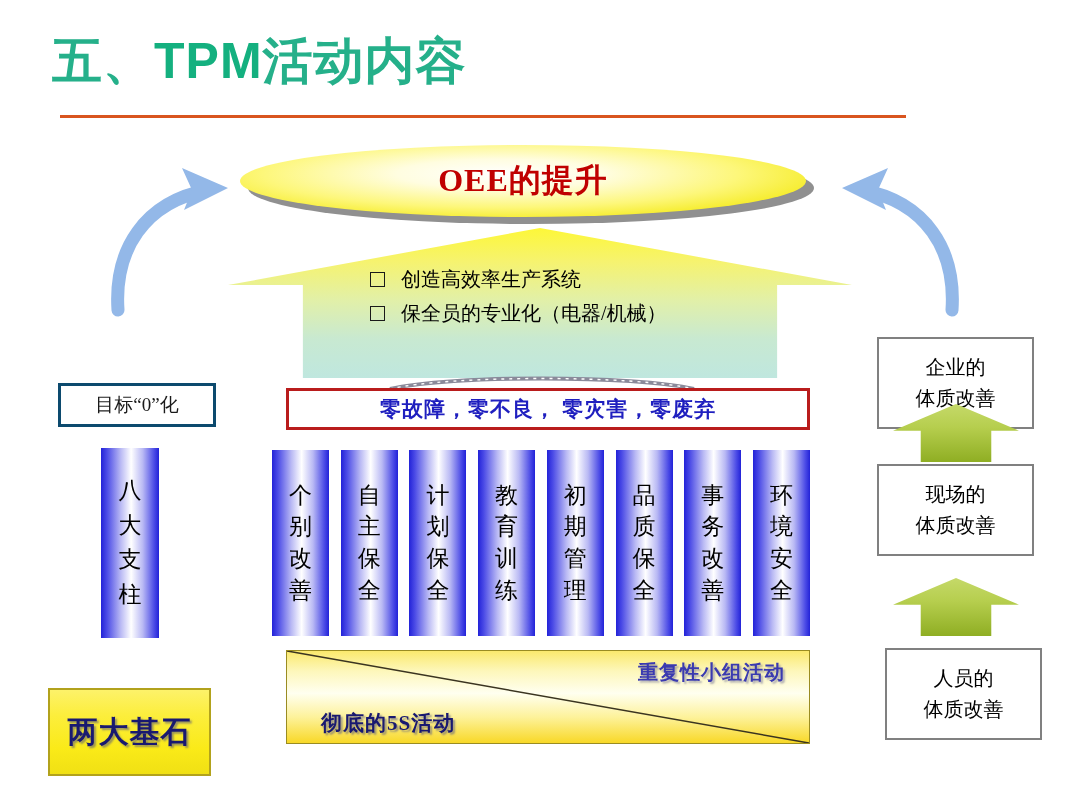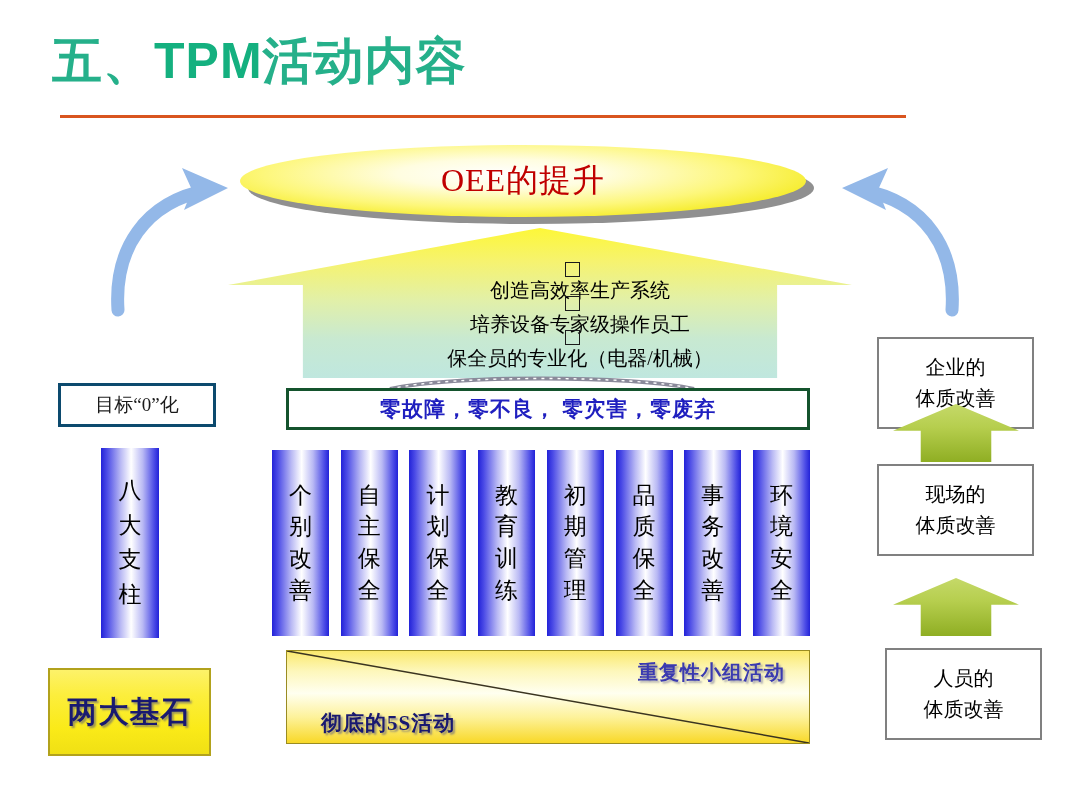--- a/index.html
+++ b/index.html
@@ -49,21 +49,21 @@
   }
   .oee {
     position: absolute;
     left: 240px; top: 145px;
     width: 566px; height: 72px;
     border-radius: 50%;
     background: radial-gradient(ellipse at 46% 40%, #ffffff 0%, #fffde0 24%, #fdf77a 55%, #f4ea1b 80%, #ece117 100%);
     display: flex; align-items: center; justify-content: center;
   }
   .oee-text {
-    font-size: 32px; font-weight: normal;
+    font-size: 32px; font-weight: bold;
     color: #c00000;
     letter-spacing: 1px;
     font-family: "Liberation Serif", "DejaVu Serif", serif;
   }
 
   
   .house {
     position: absolute;
     left: 228px; top: 228px;
     width: 624px; height: 150px;
@@ -75,21 +75,20 @@
     position: absolute;
     left: 370px; top: 262px;
     width: 420px;
   }
   .goal-row {
     display: flex; align-items: center;
     height: 34px;
     font-size: 20px;
     color: #000000;
     white-space: nowrap;
-    flex-direction: column;
   }
   .goal-box {
     display: inline-block;
     width: 15px; height: 15px;
     border: 1.6px solid #1a1a1a;
     margin-right: 16px;
     flex: 0 0 auto;
   }
 
   
@@ -100,21 +99,21 @@
     overflow: hidden;
   }
   .arch svg { display: block; }
 
   
   .zero-banner {
     position: absolute;
     left: 286px; top: 388px;
     width: 524px; height: 42px;
     background: #ffffff;
-    border: 3px solid #14532d;
+    border: 3px solid #b91c1c;
     display: flex; align-items: center; justify-content: center;
   }
   .zero-text {
     font-size: 21px; font-weight: bold;
     color: #1f1fbf;
     letter-spacing: 1px;
     white-space: nowrap;
   }
 
   
@@ -155,21 +154,21 @@
     left: 101px; top: 448px;
     width: 58px; height: 190px;
     background: linear-gradient(to right, #2222d8 0%, #4a4ae6 10%, #b9b9f4 34%, #ffffff 52%, #b9b9f4 72%, #4a4ae6 92%, #2222d8 100%);
     display: flex; flex-direction: column;
     align-items: center; justify-content: center;
   }
   .eight-pillar .pillar-ch { font-size: 23px; line-height: 1.5; }
 
   .two-stones {
     position: absolute;
-    left: 48px; top: 668px;
+    left: 48px; top: 688px;
     width: 163px; height: 88px;
     background: linear-gradient(to bottom, #fdf26a 0%, #fcee3c 30%, #faea18 70%, #f0e014 100%);
     border: 2px solid #b2a21c;
     display: flex; align-items: center; justify-content: center;
   }
   .two-stones-text {
     font-size: 30px; font-weight: bold;
     color: #191970;
     text-shadow: 2px 2px 2px rgba(90,90,120,.6);
     letter-spacing: 1px;
@@ -264,24 +263,20 @@
   </div>
 
   <div class="house"></div>
   <div class="goals">
     <div class="goal-row">
       <span class="goal-box"></span>
       <span>创造高效率生产系统</span>
     </div>
     <div class="goal-row">
       <span class="goal-box"></span>
-      <span>培养设备专家级操作员工</span>
-    </div>
-    <div class="goal-row">
-      <span class="goal-box"></span>
       <span>保全员的专业化（电器/机械）</span>
     </div>
   </div>
 
   <div class="arch">
     <svg width="308" height="16" viewBox="0 0 308 16">
       <path d="M2 15 C 60 1, 248 1, 306 15" stroke="#8a8a9a" stroke-width="4" fill="none"></path>
       <path d="M2 15 C 60 1, 248 1, 306 15" stroke="#ffffff" stroke-width="1.4" fill="none" stroke-dasharray="3 5"></path>
     </svg>
   </div>

